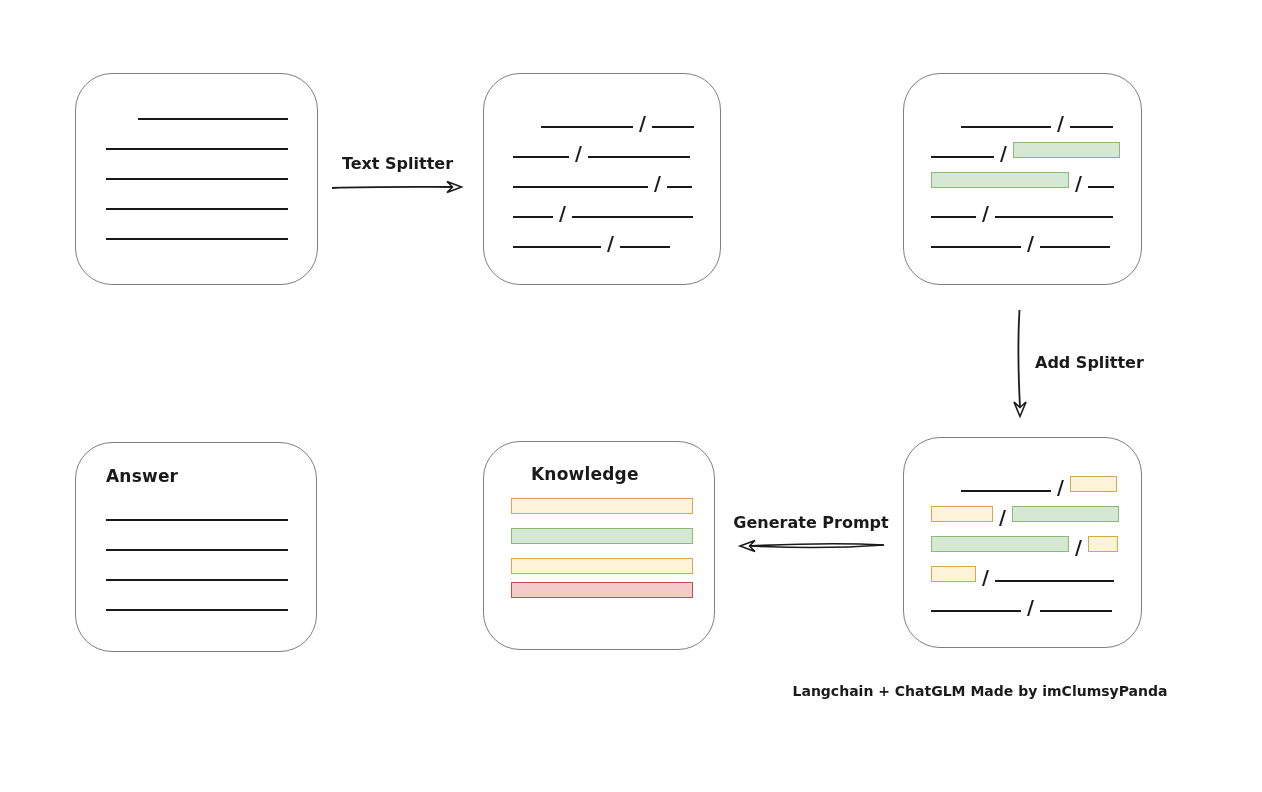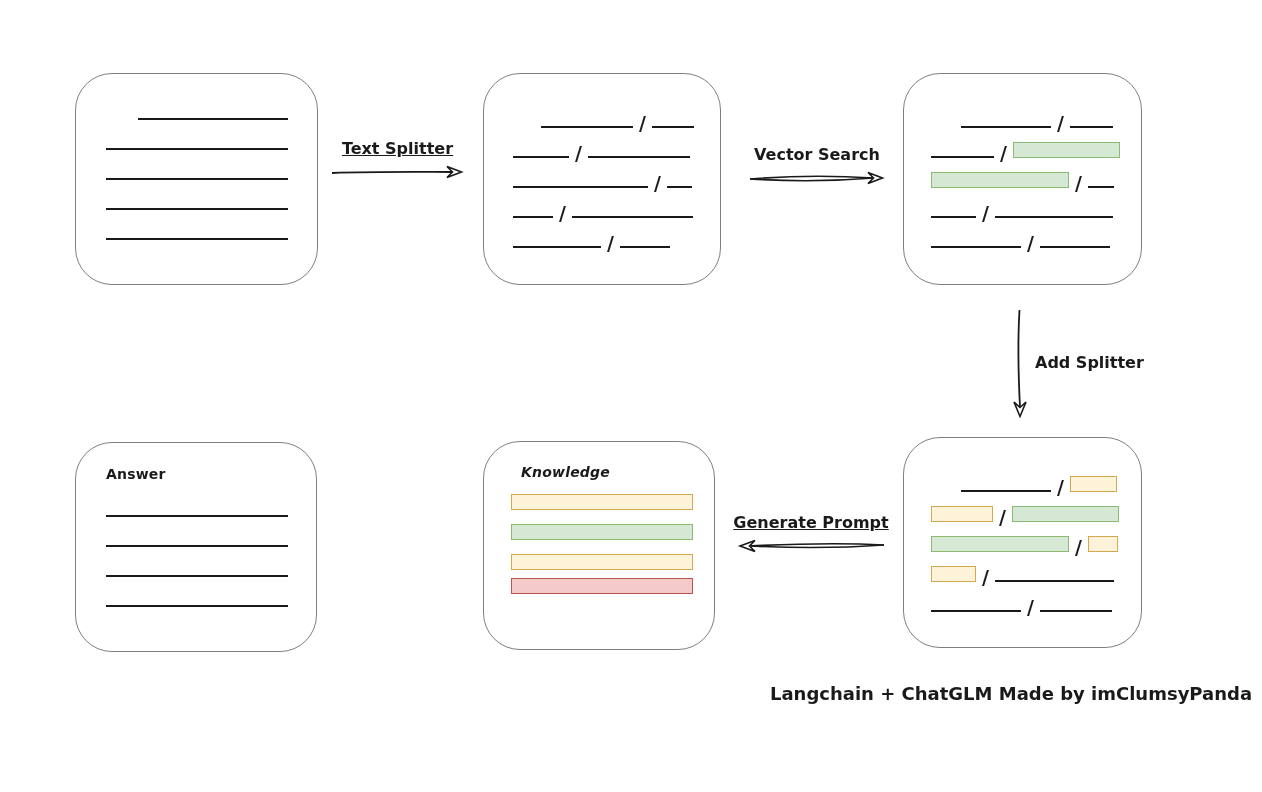--- a/index.html
+++ b/index.html
@@ -41,40 +41,40 @@
     font-size:19px; font-weight:600; line-height:13px;
     margin:0 6px; position:relative; bottom:-2px;
     color:var(--line);
   }
   .doc-content    { padding:16px 0 0 30px; }
   .chunk-content  { padding:24px 0 0 29px; }
   .vec-content    { padding:24px 0 0 27px; }
   .prompt-content { padding:22px 0 0 27px; }
   .answer-content { padding:23px 0 0 30px; }
   .box-title {
-    font-size:14px; font-weight:600; color:var(--line);
+    font-size:17px; font-weight:600; color:var(--line);
     letter-spacing:.2px;
   }
-  .prompt-content .box-title { margin-left:10px;font-style:italic; }
+  .prompt-content .box-title { margin-left:20px; }
   .q-title { margin-top:16px; }
   .q-rows .frag-row { height:24px; }
   .answer-content .box-title { margin-bottom:5px; }
   .arrow-group {
     position:absolute;
     display:flex; flex-direction:column; align-items:center;
   }
   .arrow-label {
     font-size:16px; font-weight:600; white-space:nowrap;
     margin-bottom:3px; color:var(--line);
   }
   .arrow-svg { display:block; }
   .abs { position:absolute; }
   #caption {
     position:absolute; left:770px; top:683px; width:420px;
-    text-align:center; font-size:18px; font-weight:600;
+    text-align:center; font-size:14px; font-weight:600;
     color:var(--line); white-space:nowrap;
   }
 </style>
 </head>
 <body>
 
 <div id="canvas">
 
   <div class="node" style="left:75px; top:73px; width:243px; height:212px;">
     <div class="node-content doc-content">
@@ -221,44 +221,36 @@
           <div class="frag-row">
             <div class="seg seg-line" style="width: 182px;"></div>
           </div>
           <div class="frag-row">
             <div class="seg seg-line" style="width: 182px;"></div>
           </div>
         </div>
     </div>
   </div>
 
-  <div class="arrow-group" style="left:330px; top:139px; width:135px;text-decoration:underline;">
+  <div class="arrow-group" style="left:330px; top:154px; width:135px;">
     <div class="arrow-label">Text Splitter</div>
     <svg class="arrow-svg" width="135" height="20" viewBox="0 0 135 20">
       <path d="M2 12 C 45 10.5, 90 11, 122 11" stroke="#1a1a1a" stroke-width="1.8" fill="none"></path>
       <path d="M117 5.5 L131.5 11 L117 16.5 L122.5 11 Z" stroke="#1a1a1a" stroke-width="1.6" fill="#ffffff"></path>
     </svg>
   </div>
 
-  <div class="arrow-group" style="left:748px; top:145px; width:138px;">
-    <div class="arrow-label">Vector Search</div>
-    <svg class="arrow-svg" width="138" height="20" viewBox="0 0 138 20">
-      <path d="M2 12 C 50 8, 95 9, 126 11" stroke="#1a1a1a" stroke-width="1.6" fill="none"></path>
-      <path d="M2 12 C 50 15, 95 13.5, 126 11" stroke="#1a1a1a" stroke-width="1.6" fill="none"></path>
-      <path d="M120 5.5 L134.5 11 L120 16.5 L125.5 11 Z" stroke="#1a1a1a" stroke-width="1.6" fill="#ffffff"></path>
-    </svg>
-  </div>
 
   <svg class="abs arrow-svg" style="left:1010px; top:308px;" width="22" height="112" viewBox="0 0 22 112">
     <path d="M9.5 2 C 7.5 35, 8.5 70, 10 99" stroke="#1a1a1a" stroke-width="1.8" fill="none"></path>
     <path d="M4 94 L10 108.5 L16 94 L10 99.5 Z" stroke="#1a1a1a" stroke-width="1.6" fill="#ffffff"></path>
   </svg>
   <div class="arrow-label abs" style="left:1035px; top:353px;">Add Splitter</div>
 
-  <div class="arrow-group" style="left:736px; top:513px; width:150px;text-decoration:underline;">
+  <div class="arrow-group" style="left:736px; top:513px; width:150px;">
     <div class="arrow-label">Generate Prompt</div>
     <svg class="arrow-svg" width="150" height="20" viewBox="0 0 150 20">
       <path d="M148 10 C 100 7.5, 55 9, 13 11" stroke="#1a1a1a" stroke-width="1.6" fill="none"></path>
       <path d="M148 10 C 100 13.5, 55 13, 13 11" stroke="#1a1a1a" stroke-width="1.6" fill="none"></path>
       <path d="M19 5.5 L4 11 L19 16.5 L13.5 11 Z" stroke="#1a1a1a" stroke-width="1.6" fill="#ffffff"></path>
     </svg>
   </div>
 
 
   <div id="caption">Langchain + ChatGLM Made by imClumsyPanda</div>

